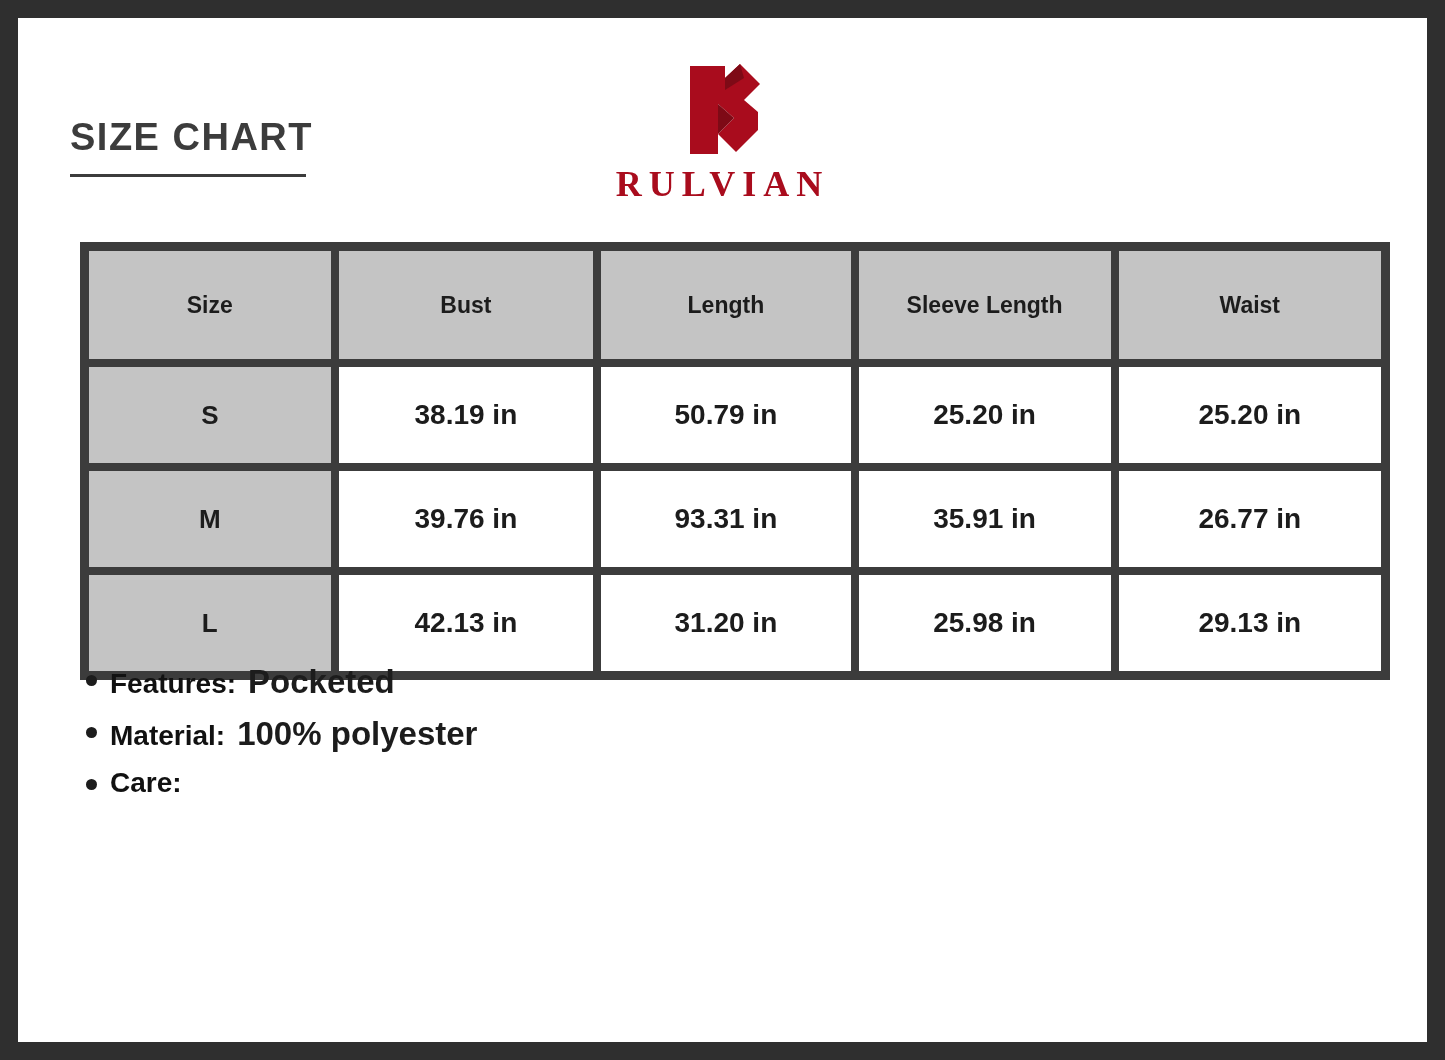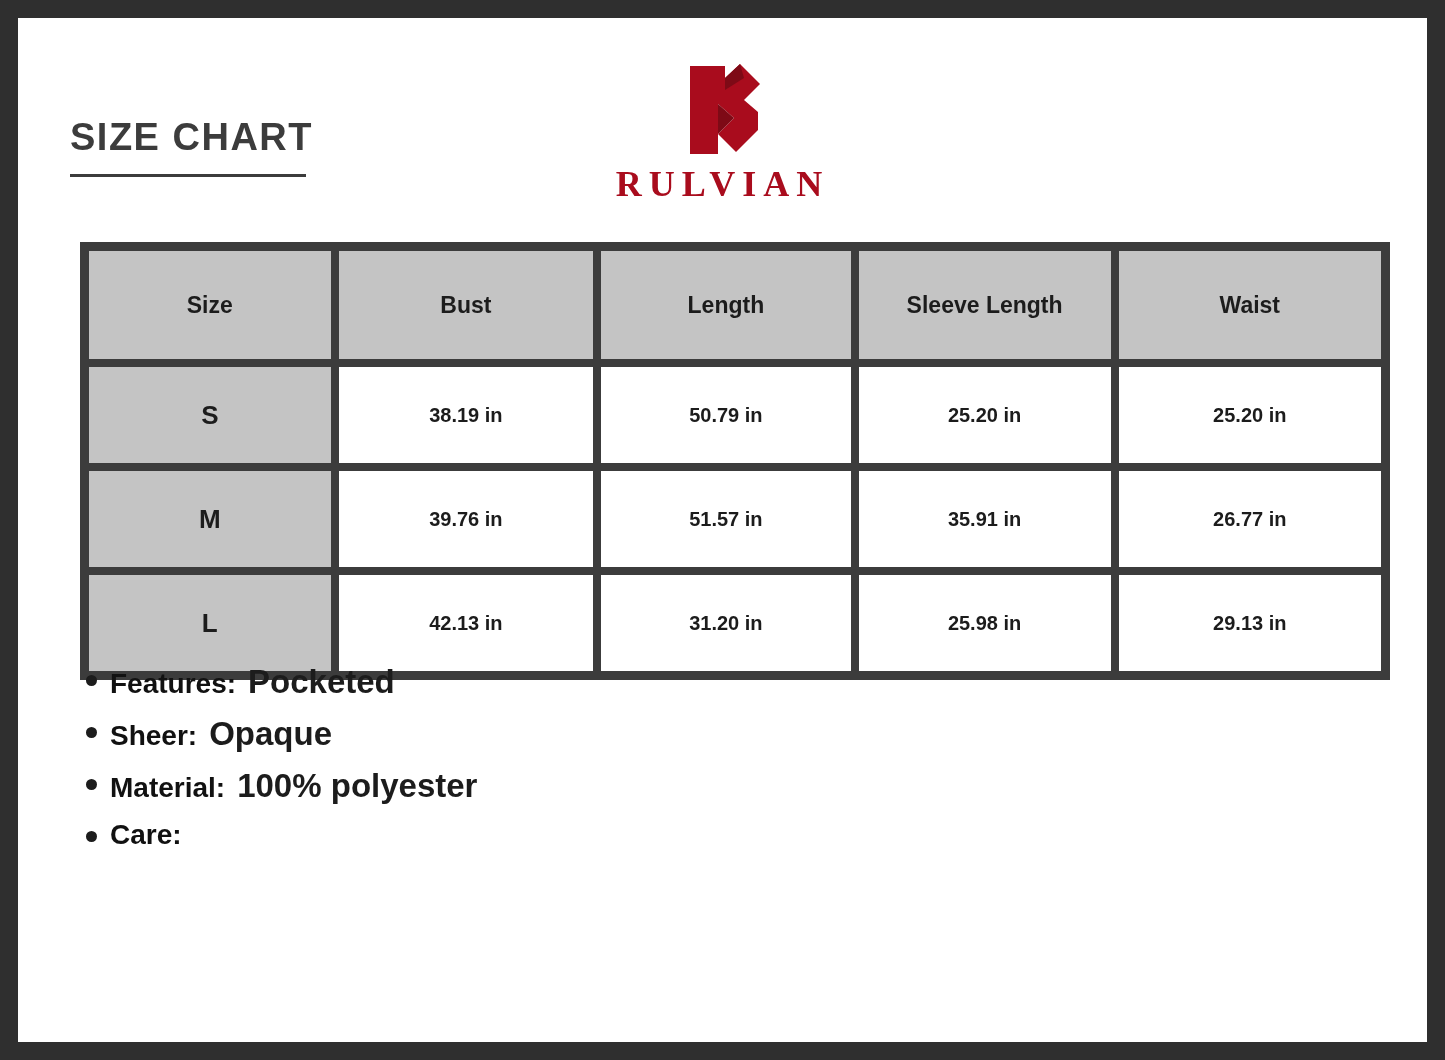--- a/index.html
+++ b/index.html
@@ -101,21 +101,21 @@
     color: #1c1c1c;
     background: #ffffff;
     padding: 0;
   }
   table.size-chart thead th {
     background: #c4c4c4;
     height: 108px;
   }
   table.size-chart tbody td {
     height: 96px;
-    font-size: 20px;
+    font-size: 28px;
   }
   table.size-chart tbody td.size-cell {
     background: #c4c4c4;
     font-size: 26px;
   }
   table.size-chart col.c0 { width: 19.2%; }
   table.size-chart col.c1 { width: 20.2%; }
   table.size-chart col.c2 { width: 19.8%; }
   table.size-chart col.c3 { width: 20.0%; }
   table.size-chart col.c4 { width: 20.8%; }
@@ -203,43 +203,39 @@
           <tr>
             <td class="size-cell">S</td>
             <td>38.19 in</td>
             <td>50.79 in</td>
             <td>25.20 in</td>
             <td>25.20 in</td>
           </tr>
           <tr>
             <td class="size-cell">M</td>
             <td>39.76 in</td>
-            <td>51.57 in</td>
+            <td>93.31 in</td>
             <td>35.91 in</td>
             <td>26.77 in</td>
           </tr>
           <tr>
             <td class="size-cell">L</td>
             <td>42.13 in</td>
             <td>31.20 in</td>
             <td>25.98 in</td>
             <td>29.13 in</td>
           </tr>
         </tbody>
       </table>
     </div>
 
     <ul class="details">
       <li>
         <span class="detail-label">Features:</span>
         <span class="detail-value">Pocketed</span>
-      </li>
-      <li>
-        <span class="detail-label">Sheer:</span>
-        <span class="detail-value">Opaque</span>
       </li>
       <li>
         <span class="detail-label">Material:</span>
         <span class="detail-value">100% polyester</span>
       </li>
       <li>
         <span class="detail-label">Care:</span>
       </li>
     </ul>
 

